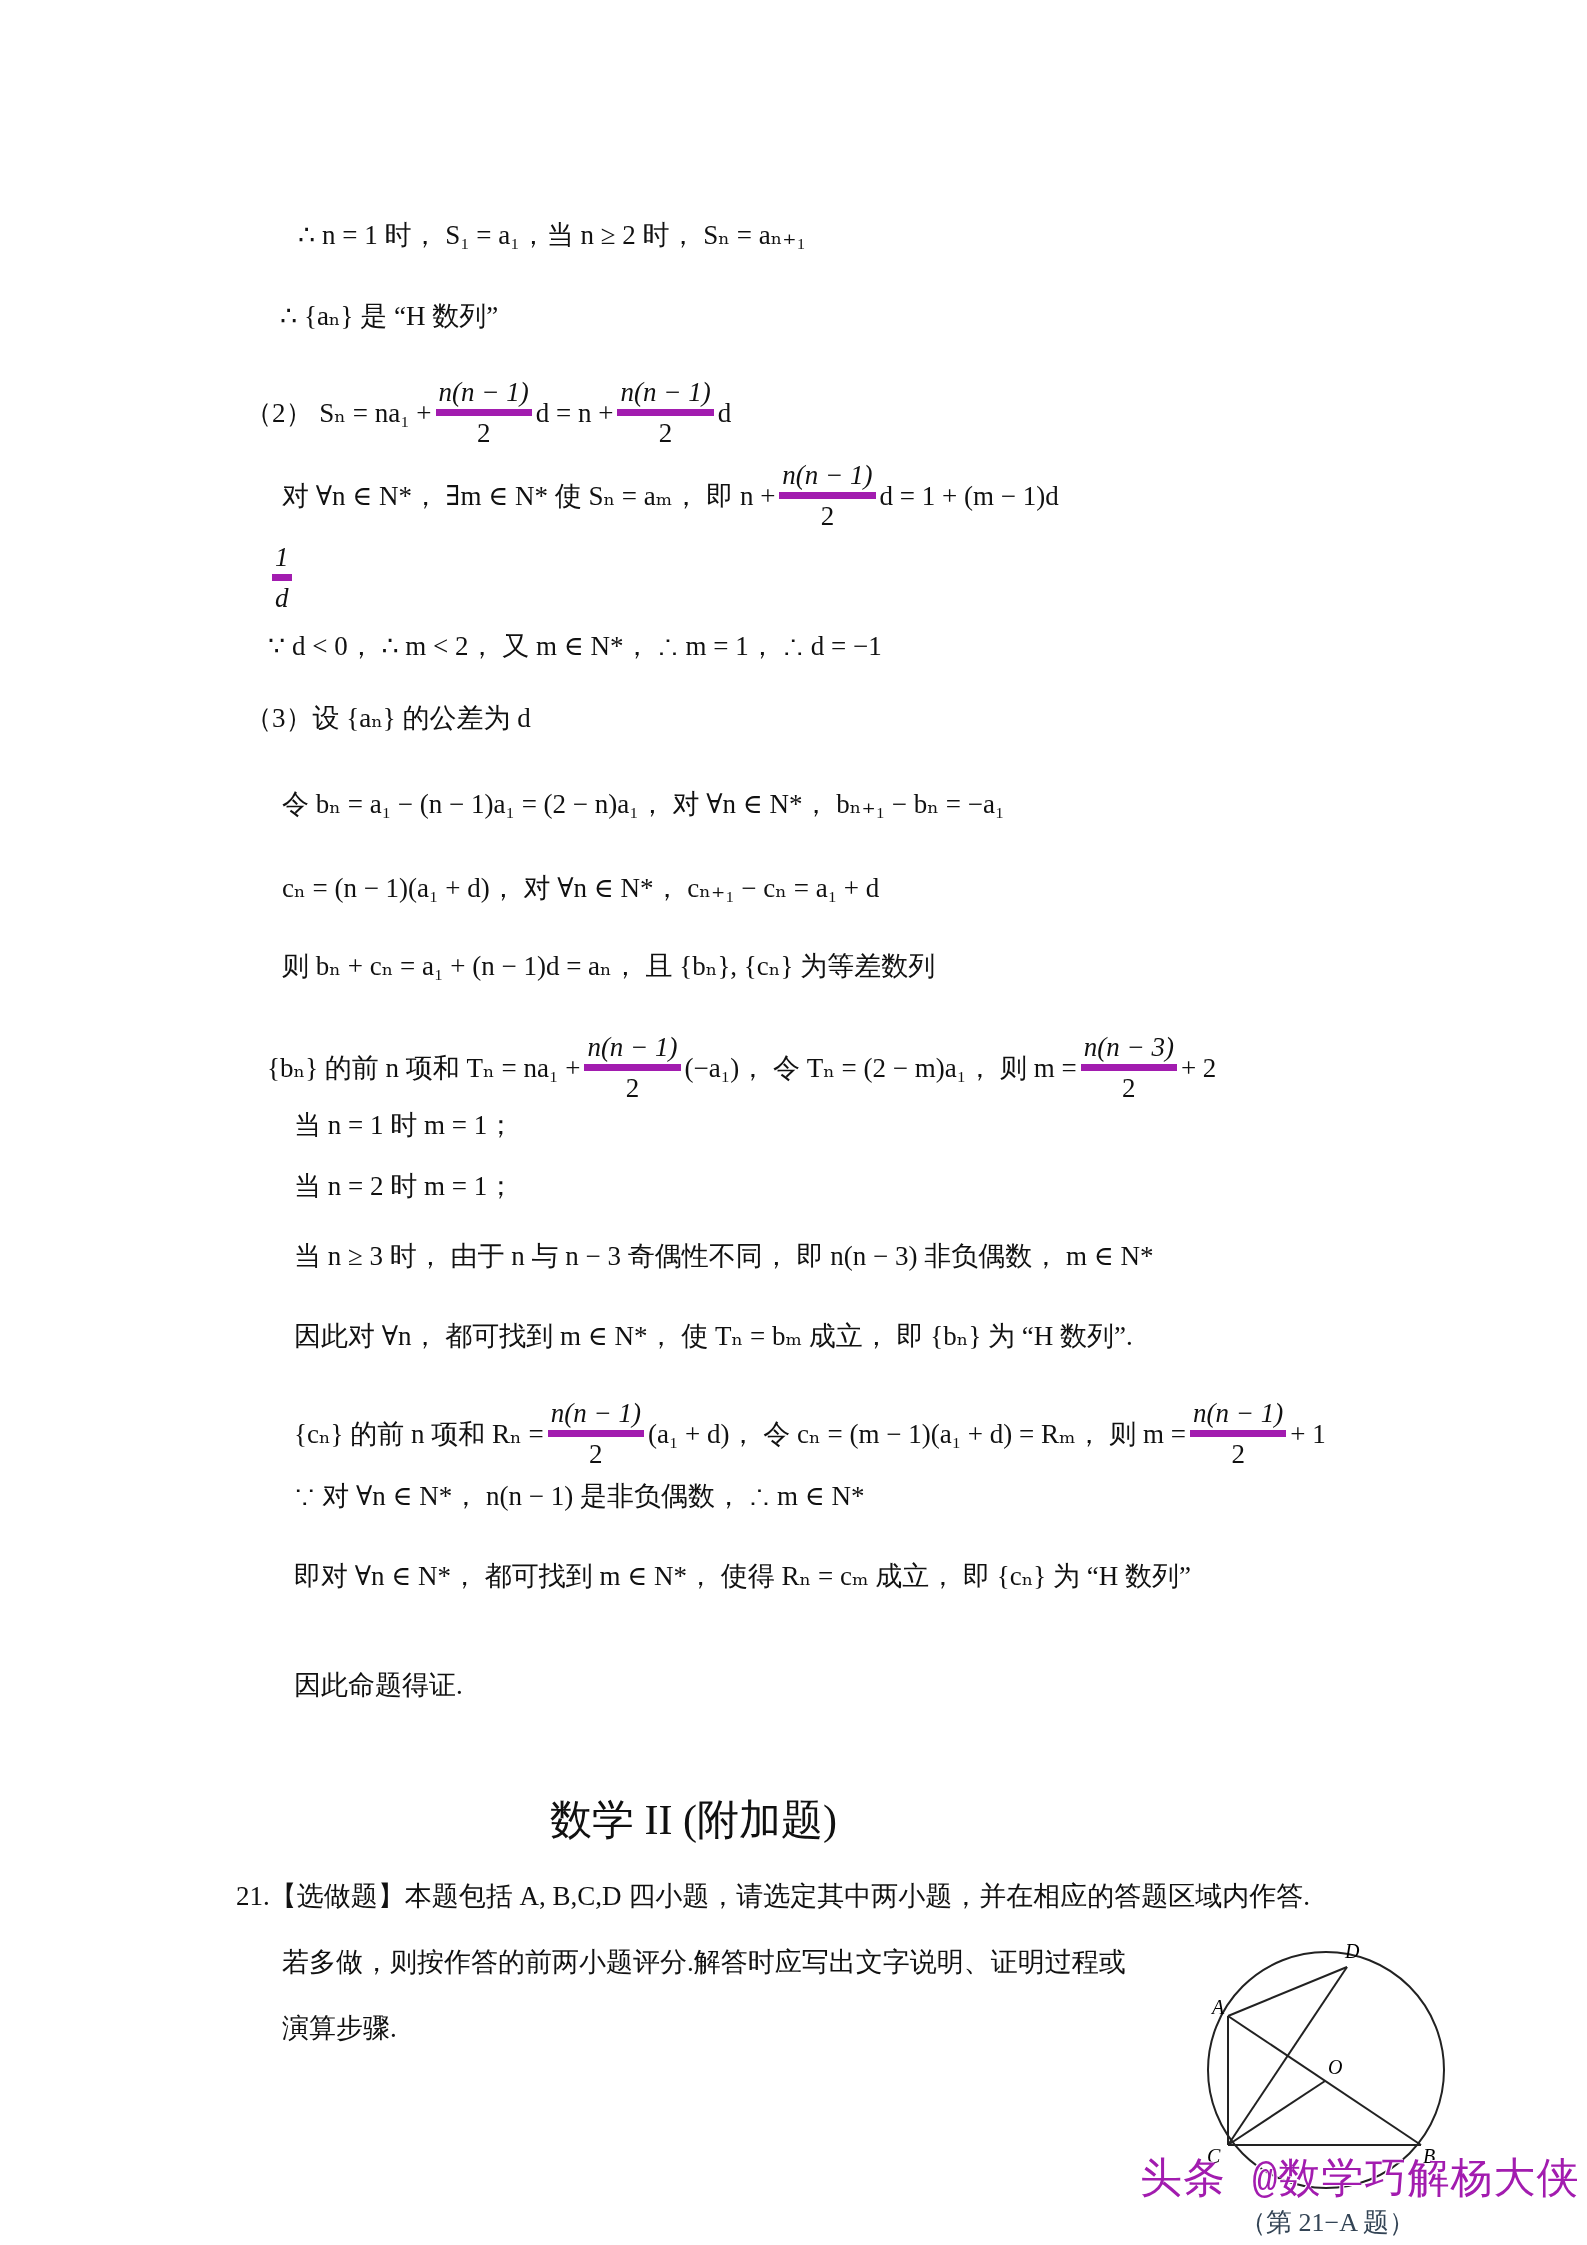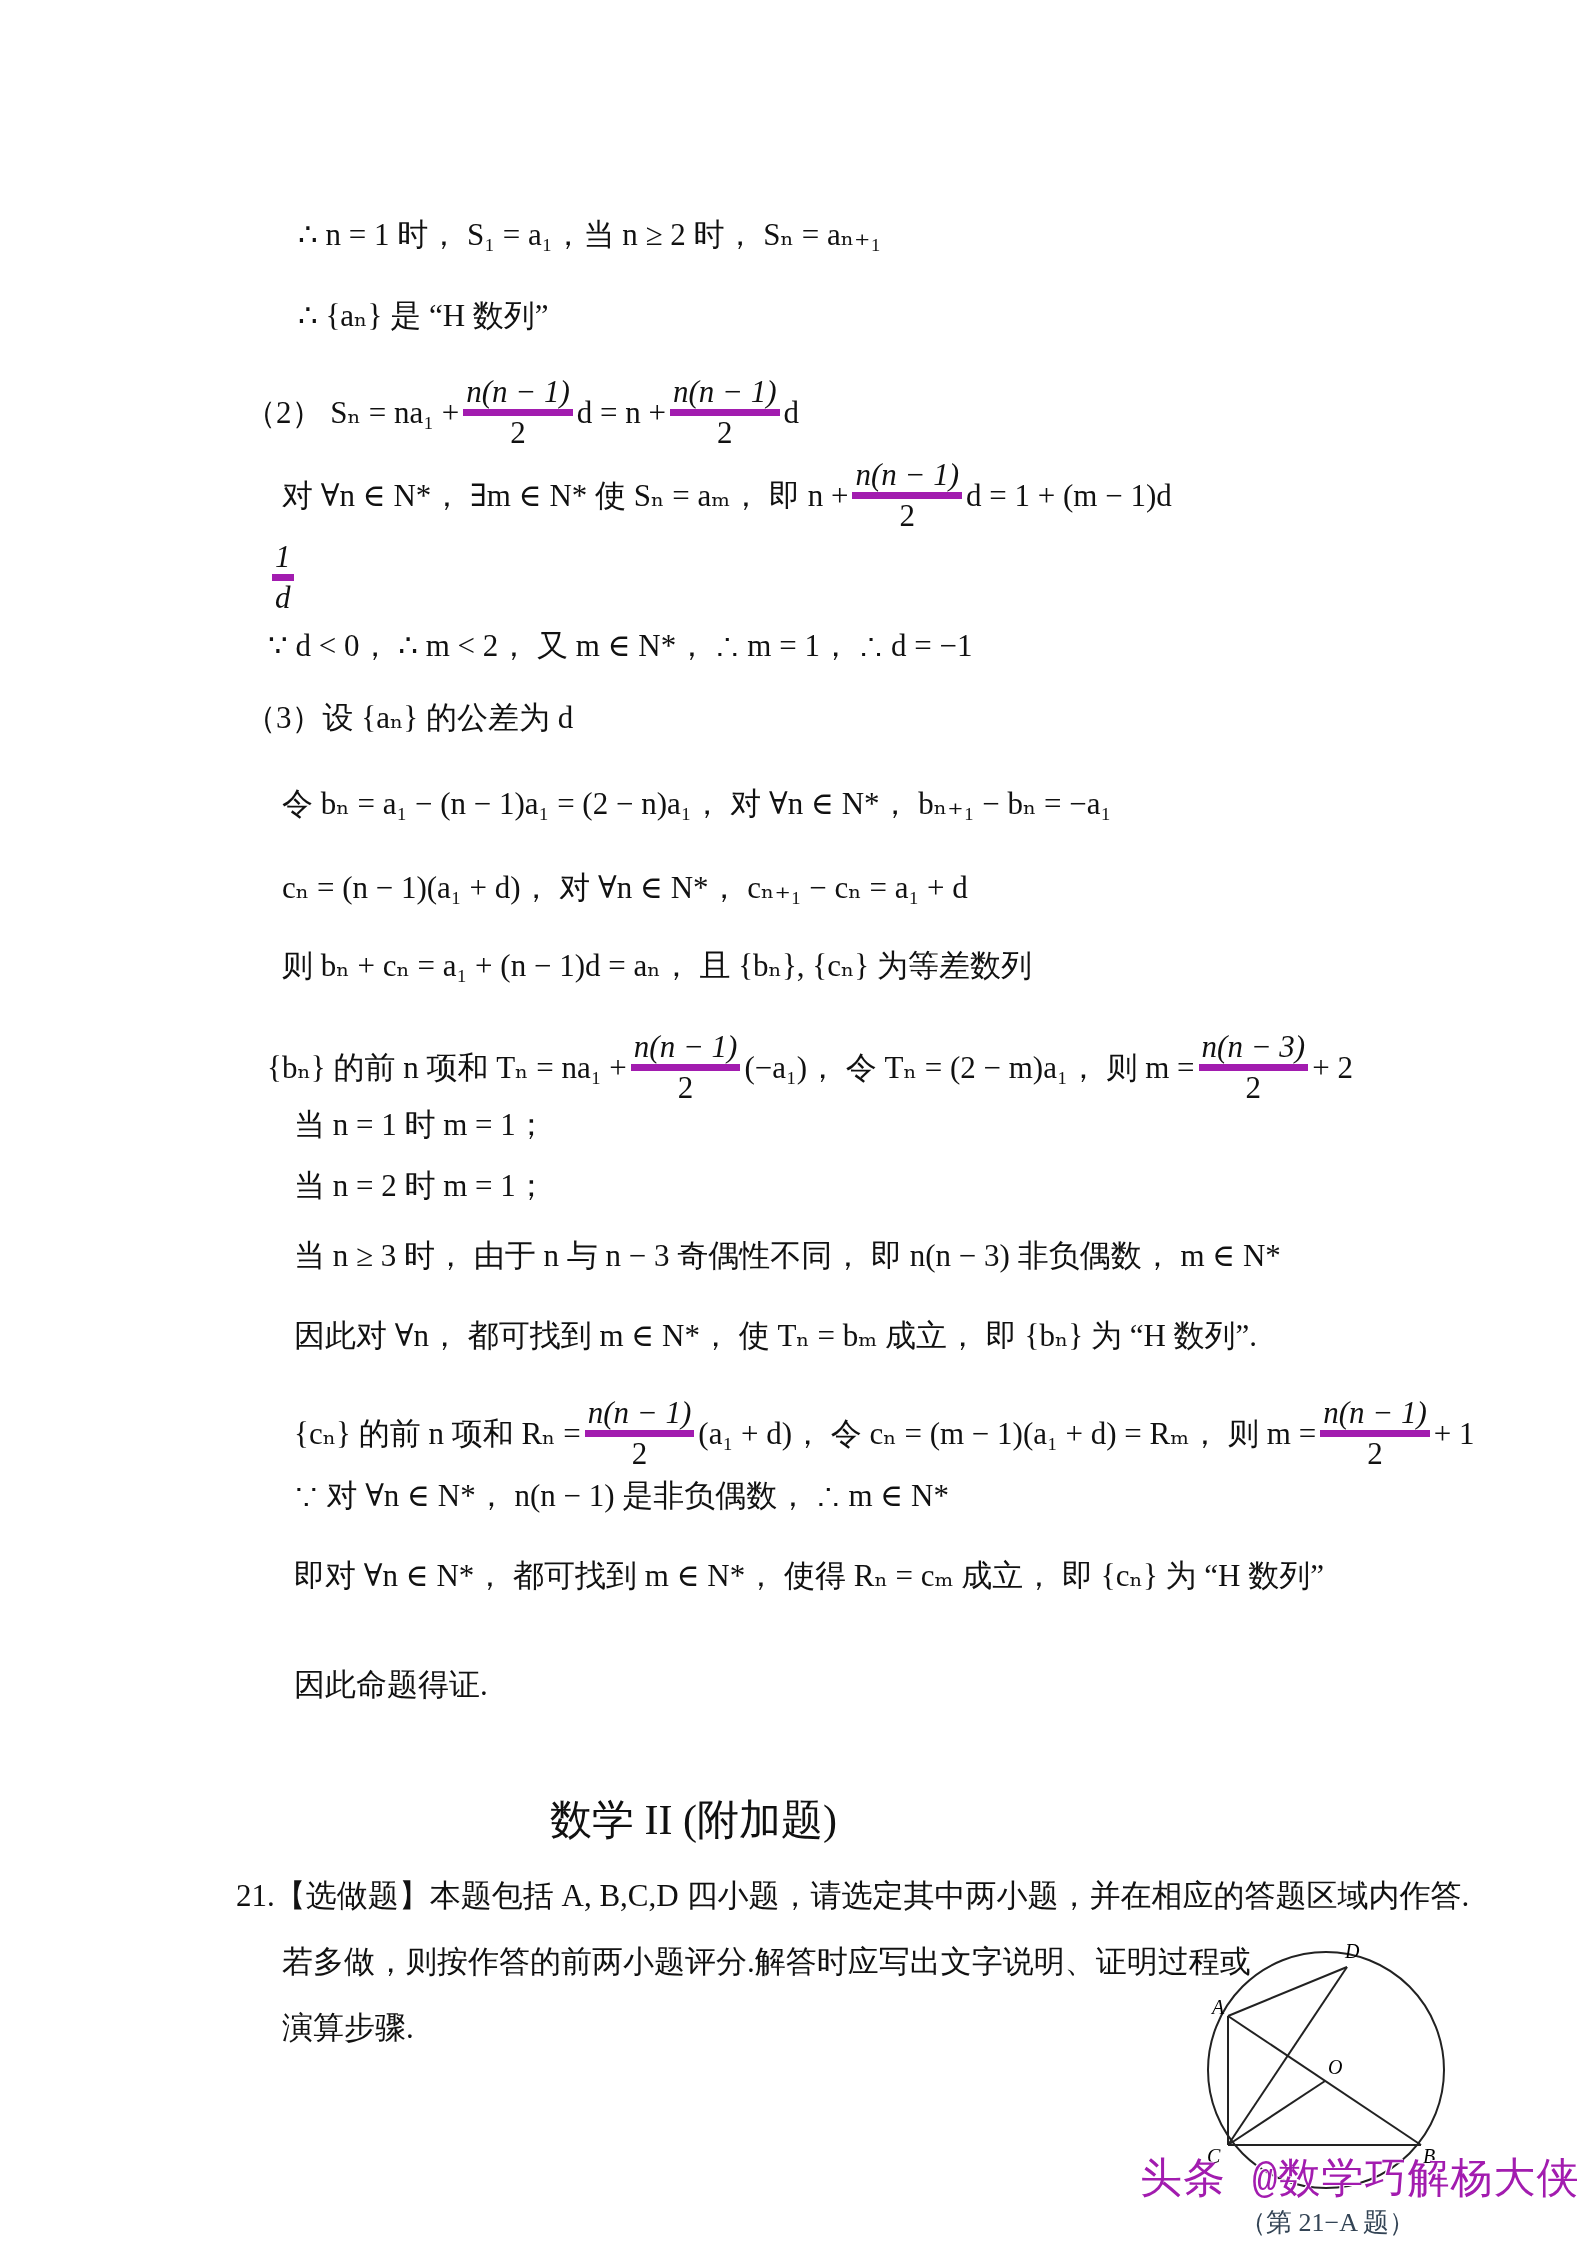--- a/index.html
+++ b/index.html
@@ -3,21 +3,21 @@
 <meta charset="utf-8">
 <style>
   html, body { margin: 0; padding: 0; background: #ffffff; }
   body {
     width: 1587px; height: 2245px; position: relative; overflow: hidden;
     font-family: "Liberation Serif", "DejaVu Serif", serif;
     color: #111;
   }
   .line {
     position: absolute; white-space: nowrap;
-    font-size: 31px; line-height: 40px;
+    font-size: 27px; line-height: 40px;
     display: flex; align-items: center;
   }
   .line .t { display: inline-block; }
   .frac {
     display: inline-flex; flex-direction: column; align-items: center;
     vertical-align: middle; margin: 0 4px; font-style: italic;
   }
   .frac .num { border-bottom: 7px solid #a21caf; padding: 0 3px; line-height: 34px; }
   .frac .den { line-height: 34px; font-style: normal; }
   .title {
@@ -34,21 +34,21 @@
     text-shadow: 1px 1px 0 #fff, -1px -1px 0 #fff;
     letter-spacing: 1px;
   }
 </style>
 </head>
 <body>
 
 <div class="line" style="left:298px; top:215px;">
   <span class="t">∴ n = 1 时， S₁ = a₁，当 n ≥ 2 时， Sₙ = aₙ₊₁</span>
 </div>
-<div class="line" style="left:298px; top:296px;">
+<div class="line" style="left:280px; top:296px;">
   <span class="t">∴ {aₙ} 是 “H 数列”</span>
 </div>
 
 <div class="line" style="left:245px; top:375px;">
   <span class="t">（2） Sₙ = na₁ +</span>
   <span class="frac">
     <span class="num">n(n − 1)</span>
     <span class="den">2</span>
   </span>
   <span class="t">d = n +</span>

